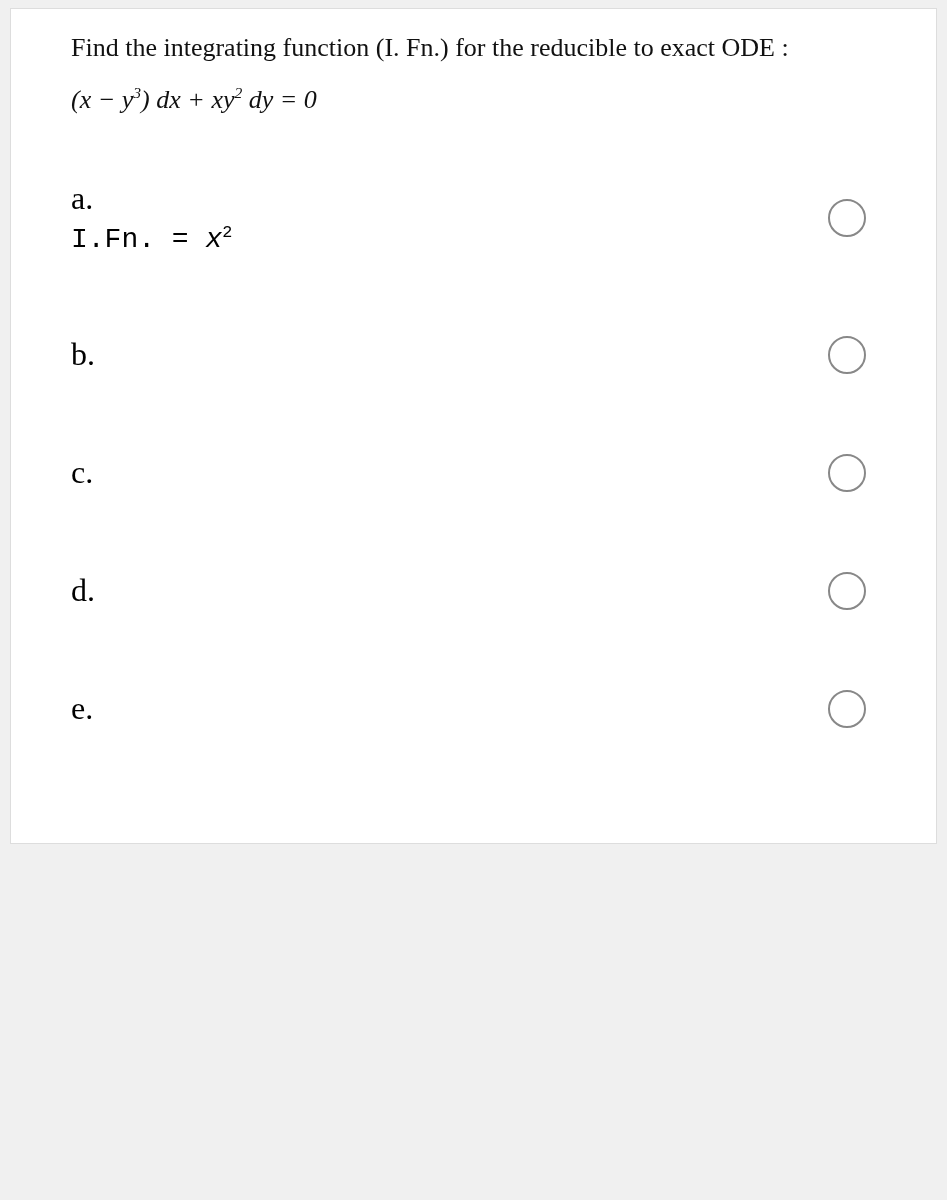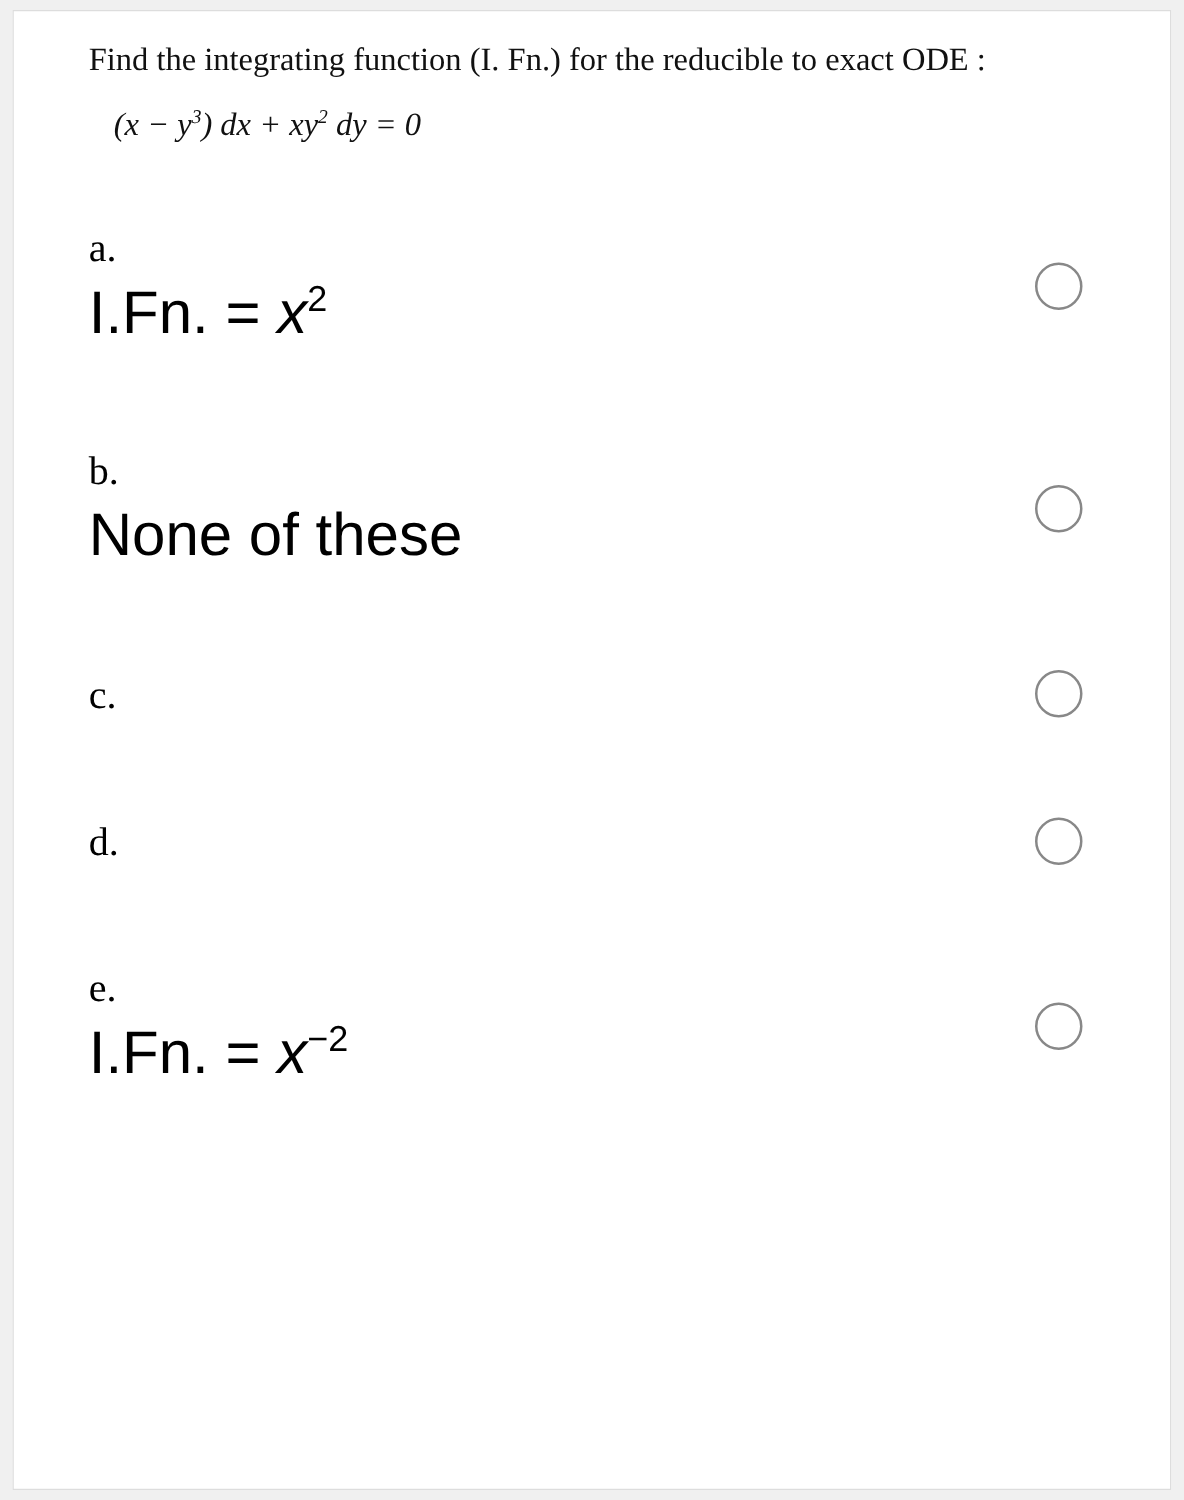--- a/index.html
+++ b/index.html
@@ -10,21 +10,21 @@
     height: 1200px;
     font-family: "Times New Roman", Times, serif;
   }
   .card {
     background: #fff;
     border: 1px solid #ddd;
     box-sizing: border-box;
     width: 927px;
     margin: 8px auto 0 auto;
     padding: 18px 60px 40px 60px;
-    height: 1184px;
+    height: 836px;
   }
   .question {
     font-size: 26px;
     color: #111;
     line-height: 1.6;
     margin-bottom: 60px;
   }
   .equation {
     font-style: italic;
     font-size: 26px;
@@ -44,22 +44,22 @@
   .opt-text {
     display: flex;
     flex-direction: column;
     gap: 6px;
   }
   .opt-label {
     font-size: 32px;
     font-family: "Times New Roman", serif;
   }
   .opt-body {
-    font-size: 48px;
-    font-family: Liberation Sans, sans-serif;
+    font-size: 28px;
+    font-family: Liberation Mono, monospace;
   }
   .opt-body .ifn {
     letter-spacing: 0px;
   }
   .radio {
     width: 34px;
     height: 34px;
     border: 2px solid #888;
     border-radius: 50%;
     flex: 0 0 auto;
@@ -68,21 +68,20 @@
   }
   sup {
     font-size: 0.6em;
     vertical-align: super;
   }
   .italic-x {
     font-style: italic;
   }
   .eq-part {
     white-space: nowrap;
-    margin-left: 20px;
   }
 </style>
 </head>
 <body>
 
 <div class="card">
 
   <div class="question">
     <div>Find the integrating function (I. Fn.) for the reducible to exact  ODE :</div>
     <div class="equation eq-part">
@@ -98,21 +97,20 @@
         <div class="opt-body">
           <span class="ifn">I.Fn. = </span><span class="italic-x">x</span><sup>2</sup>
         </div>
       </div>
       <div class="radio"></div>
     </div>
 
     <div class="option">
       <div class="opt-text">
         <div class="opt-label">b.</div>
-        <div class="opt-body">None of these</div>
       </div>
       <div class="radio"></div>
     </div>
 
     <div class="option">
       <div class="opt-text">
         <div class="opt-label">c.</div>
       </div>
       <div class="radio"></div>
     </div>
@@ -120,21 +118,18 @@
     <div class="option">
       <div class="opt-text">
         <div class="opt-label">d.</div>
       </div>
       <div class="radio"></div>
     </div>
 
     <div class="option">
       <div class="opt-text">
         <div class="opt-label">e.</div>
-        <div class="opt-body">
-          <span class="ifn">I.Fn. = </span><span class="italic-x">x</span><sup>−2</sup>
-        </div>
       </div>
       <div class="radio"></div>
     </div>
 
   </div>
 </div>
 
 </body></html>

